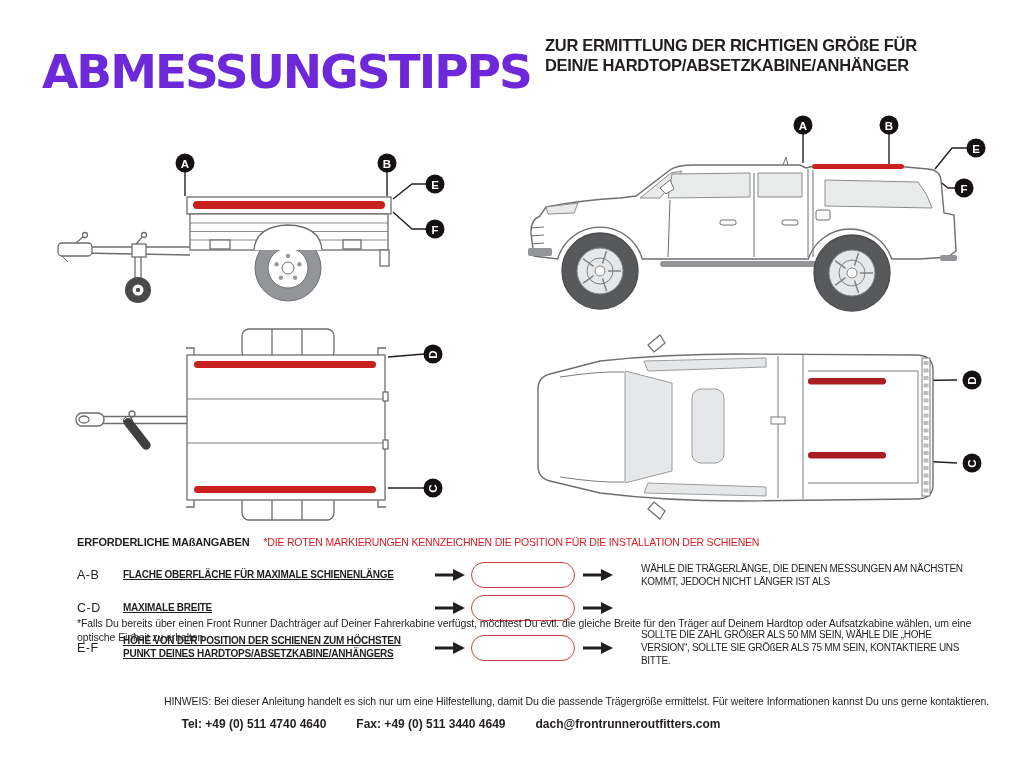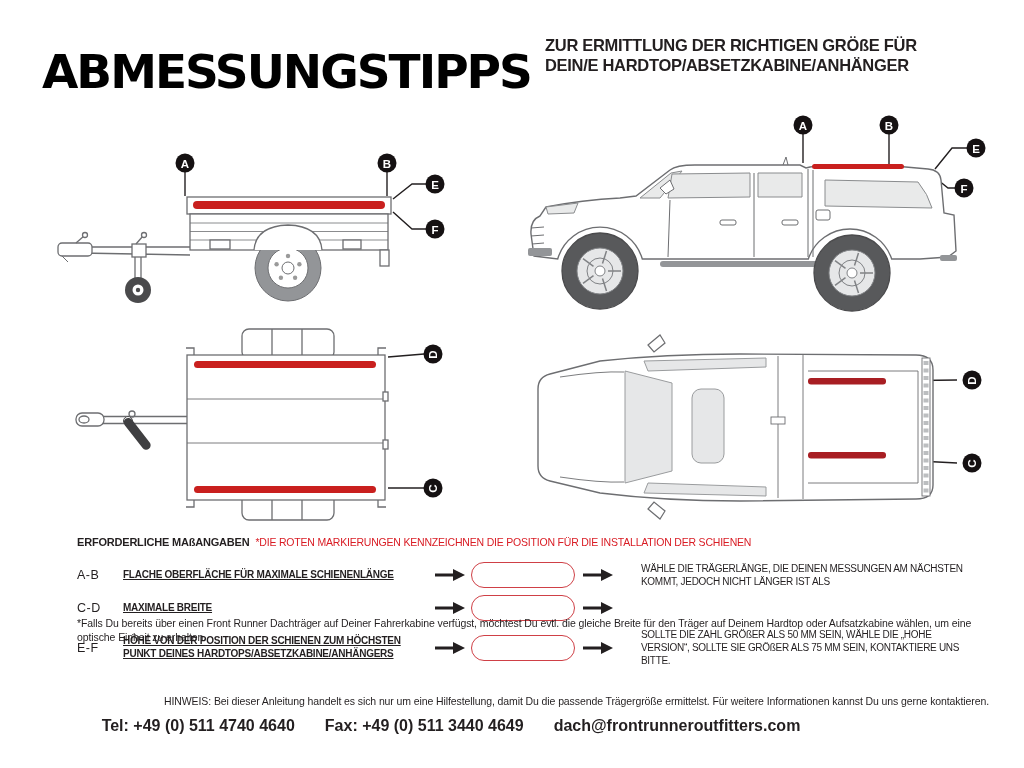--- a/index.html
+++ b/index.html
@@ -1,60 +1,60 @@
 <!DOCTYPE html>
 <html><head>
 <meta charset="utf-8">
 <style>
   html,body{margin:0;padding:0;width:1024px;height:768px;background:#ffffff;
     font-family:"Liberation Sans","DejaVu Sans",sans-serif;color:#231f20;overflow:hidden;}
   .page{position:relative;width:1024px;height:768px;background:#fff;}
 
   
   .title{position:absolute;left:42px;top:44px;font-size:47px;font-weight:800;
-    letter-spacing:-2px;color:#000000;font-family:"DejaVu Sans","Liberation Sans",sans-serif;}
+    letter-spacing:-2px;color:#6d28d9;font-family:"DejaVu Sans","Liberation Sans",sans-serif;}
   .subtitle{position:absolute;left:545px;top:36px;width:430px;font-size:16.5px;font-weight:700;
     line-height:1.2;letter-spacing:-0.3px;}
 
   
   .diagram{position:absolute;}
   .d-trailer-side{left:40px;top:140px;width:430px;height:185px;}
   .d-truck-side{left:520px;top:110px;width:490px;height:205px;}
   .d-trailer-top{left:40px;top:322px;width:430px;height:205px;}
   .d-truck-top{left:520px;top:325px;width:490px;height:205px;}
   .diagram svg{position:absolute;left:0;top:0;}
 
   
   .badge{position:absolute;width:19px;height:19px;border-radius:50%;background:#151112;
     color:#fff;display:flex;align-items:center;justify-content:center;
     font-size:11.5px;font-weight:700;transform:translate(-50%,-50%);}
   .badge .rot{display:block;transform:rotate(-90deg);}
 
   
-  .meas-head{position:absolute;left:77px;top:536px;display:flex;gap:6px;align-items:center;}
+  .meas-head{position:absolute;left:77px;top:536px;display:flex;gap:14px;align-items:center;}
   .meas-head .h1{font-size:11px;font-weight:700;letter-spacing:-0.2px;}
   .meas-head .h2{font-size:10.5px;font-weight:400;letter-spacing:-0.2px;color:#d91c24;}
   .rows{position:absolute;left:77px;top:562px;width:905px;}
   .mrow{display:grid;grid-template-columns:46px 312px 36px 112px 58px 1fr;
     align-items:center;margin-bottom:7px;}
   .mcode{font-size:12.5px;font-weight:400;letter-spacing:0.5px;}
   .mdesc{font-size:10px;font-weight:700;letter-spacing:-0.25px;line-height:1.25;padding-right:6px;text-decoration:underline;}
   .mres{font-size:10px;font-weight:400;letter-spacing:-0.3px;line-height:1.3;}
   .pill{width:102px;height:24px;border:1.5px solid #cf4046;border-radius:13px;background:#fff;}
   .arrow{display:flex;align-items:center;}
 
   
   .fnote{position:absolute;left:77px;top:616px;width:912px;font-size:10.5px;font-weight:400;
     letter-spacing:-0.1px;line-height:1.35;}
   .hint{position:absolute;left:77px;top:694px;width:912px;font-size:10.5px;font-weight:400;
     letter-spacing:-0.1px;line-height:1.35;text-align:right;}
 
   
   .contact{position:absolute;left:0;top:717px;width:872px;display:flex;
-    justify-content:center;gap:30px;font-size:16px;font-weight:700;padding-left:30px;box-sizing:border-box;}
+    justify-content:center;gap:30px;font-size:12px;font-weight:700;padding-left:30px;box-sizing:border-box;}
 </style>
 </head>
 <body>
 
 <div class="page">
 
   <div class="title">ABMESSUNGSTIPPS</div>
   <div class="subtitle">
     <div>ZUR ERMITTLUNG DER RICHTIGEN GRÖßE FÜR</div>
     <div>DEIN/E HARDTOP/ABSETZKABINE/ANHÄNGER</div>

